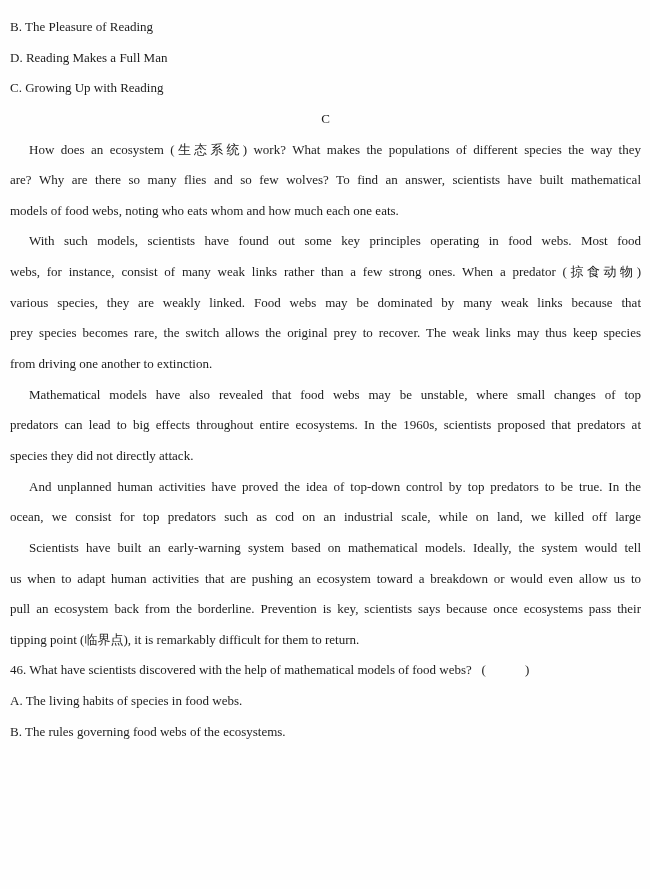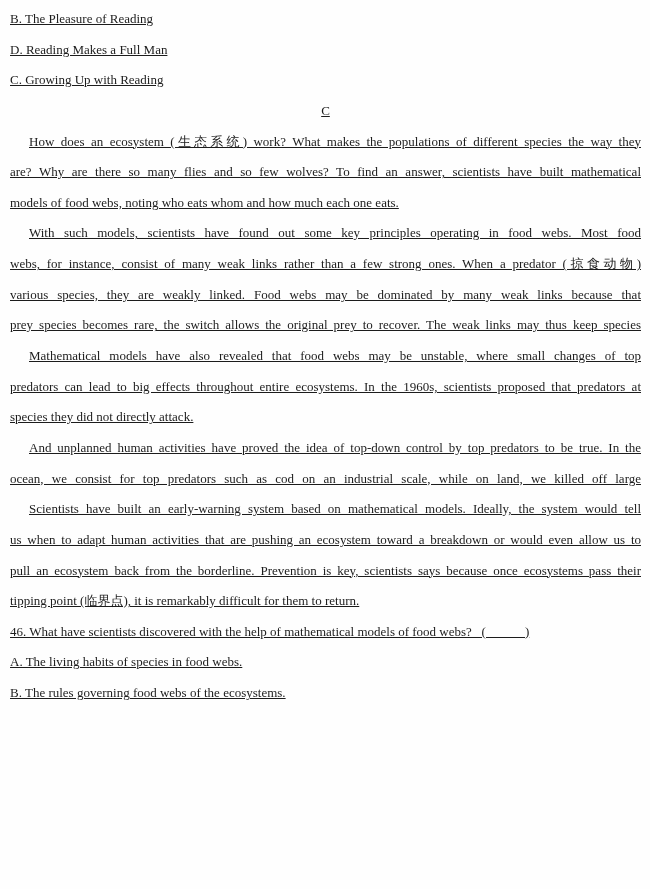--- a/index.html
+++ b/index.html
@@ -5,27 +5,26 @@
   html, body {
     margin: 0;
     padding: 0;
     background: #ffffff;
   }
   .page {
     position: relative;
     width: 650px;
     height: 889px;
     box-sizing: border-box;
-    padding: 4px 9px 0 10px;
+    padding: 12px 9px 0 10px;
     background: #fefefe;
     color: #1c1c1c;
     font-family: "Liberation Serif", "DejaVu Serif", serif;
     font-size: 13px;
     overflow: hidden;
-    text-decoration: underline;
   }
   .line {
     line-height: 30.655px;
     height: 30.655px;
     overflow: hidden;
     white-space: normal;
   }
   .just {
     text-align: justify;
     text-align-last: justify;
@@ -50,20 +49,21 @@
       <div class="line lastline">D. Reading Makes a Full Man</div>
       <div class="line lastline">C. Growing Up with Reading</div>
       <div class="line center">C</div>
       <div class="line just indent">How does an ecosystem (生态系统) work? What makes the populations of different species the way they</div>
       <div class="line just">are? Why are there so many flies and so few wolves? To find an answer, scientists have built mathematical</div>
       <div class="line lastline">models of food webs, noting who eats whom and how much each one eats.</div>
       <div class="line just indent">With such models, scientists have found out some key principles operating in food webs. Most food</div>
       <div class="line just">webs, for instance, consist of many weak links rather than a few strong ones. When a predator (掠食动物)</div>
       <div class="line just">various species, they are weakly linked. Food webs may be dominated by many weak links because that</div>
       <div class="line just">prey species becomes rare, the switch allows the original prey to recover. The weak links may thus keep species</div>
+      <div class="line lastline">from driving one another to extinction.</div>
       <div class="line just indent">Mathematical models have also revealed that food webs may be unstable, where small changes of top</div>
       <div class="line just">predators can lead to big effects throughout entire ecosystems. In the 1960s, scientists proposed that predators at</div>
       <div class="line lastline">species they did not directly attack.</div>
       <div class="line just indent">And unplanned human activities have proved the idea of top-down control by top predators to be true. In the</div>
       <div class="line just">ocean, we consist for top predators such as cod on an industrial scale, while on land, we killed off large</div>
       <div class="line just indent">Scientists have built an early-warning system based on mathematical models. Ideally, the system would tell</div>
       <div class="line just">us when to adapt human activities that are pushing an ecosystem toward a breakdown or would even allow us to</div>
       <div class="line just">pull an ecosystem back from the borderline. Prevention is key, scientists says because once ecosystems pass their</div>
       <div class="line lastline">tipping point (临界点), it is remarkably difficult for them to return.</div>
       <div class="line lastline">46. What have scientists discovered with the help of mathematical models of food webs?&nbsp;&nbsp;&nbsp;(&nbsp;&nbsp;&nbsp;&nbsp;&nbsp;&nbsp;&nbsp;&nbsp;&nbsp;&nbsp;&nbsp;&nbsp;)</div>

